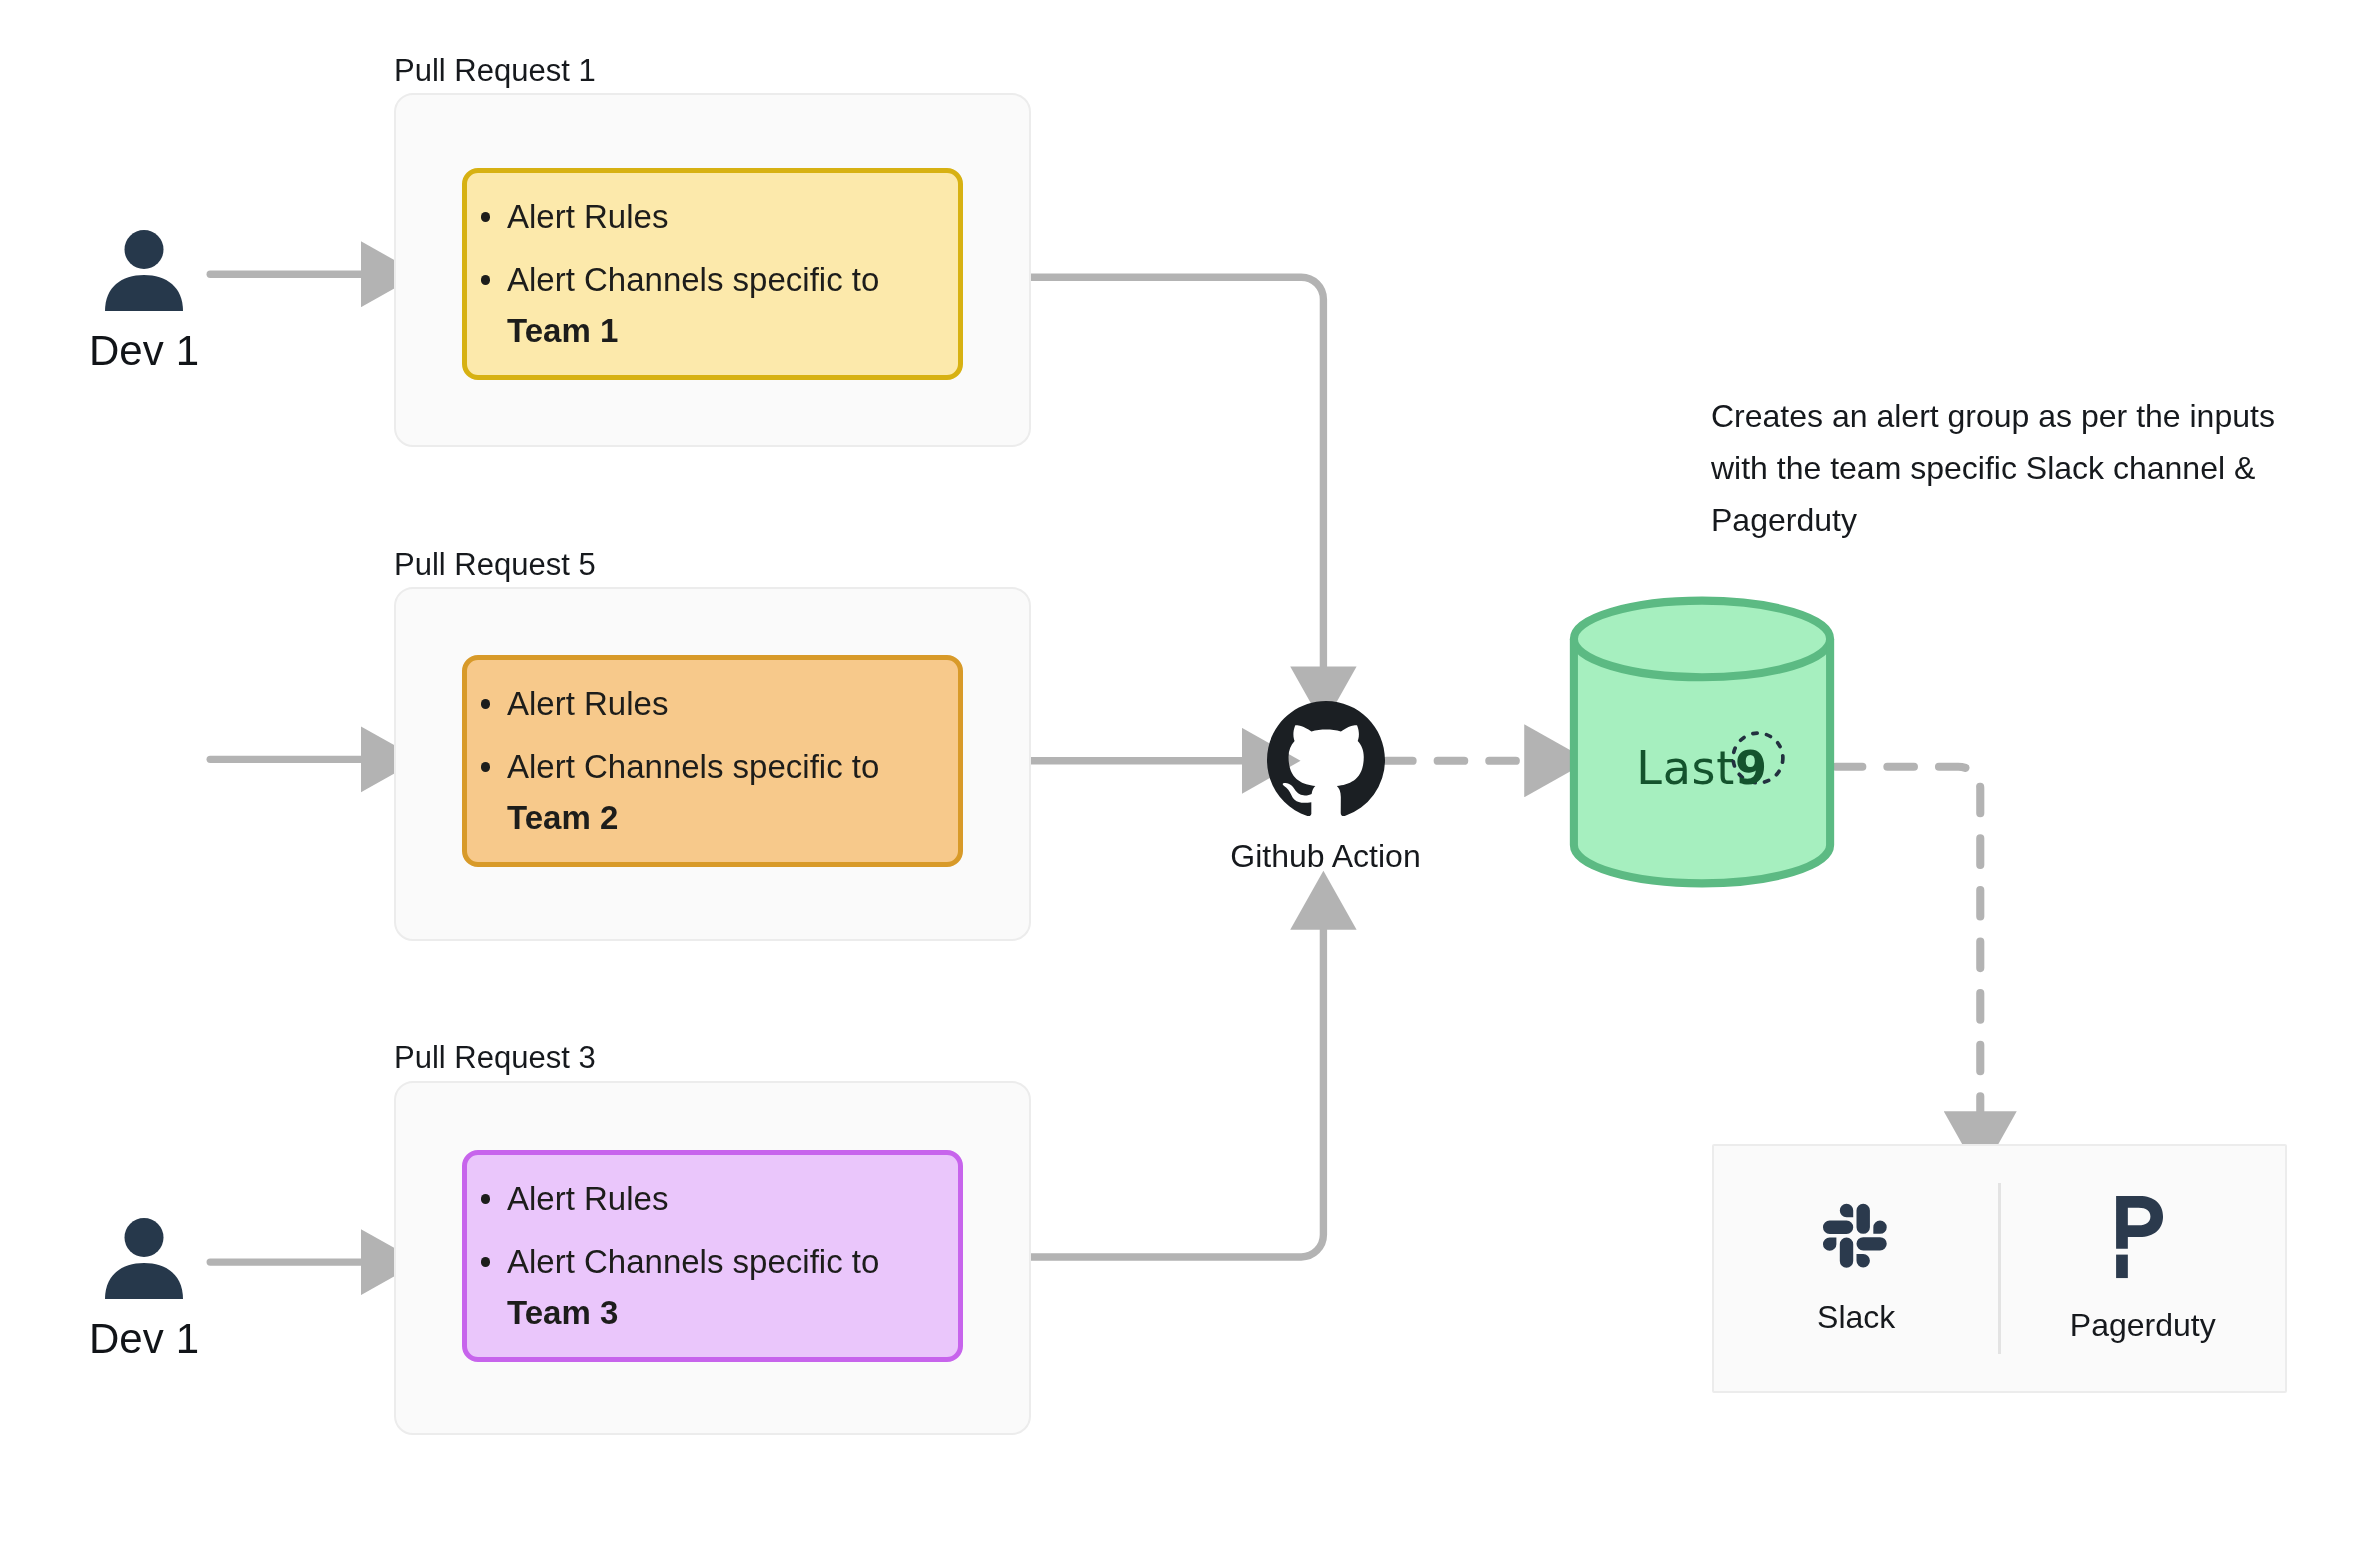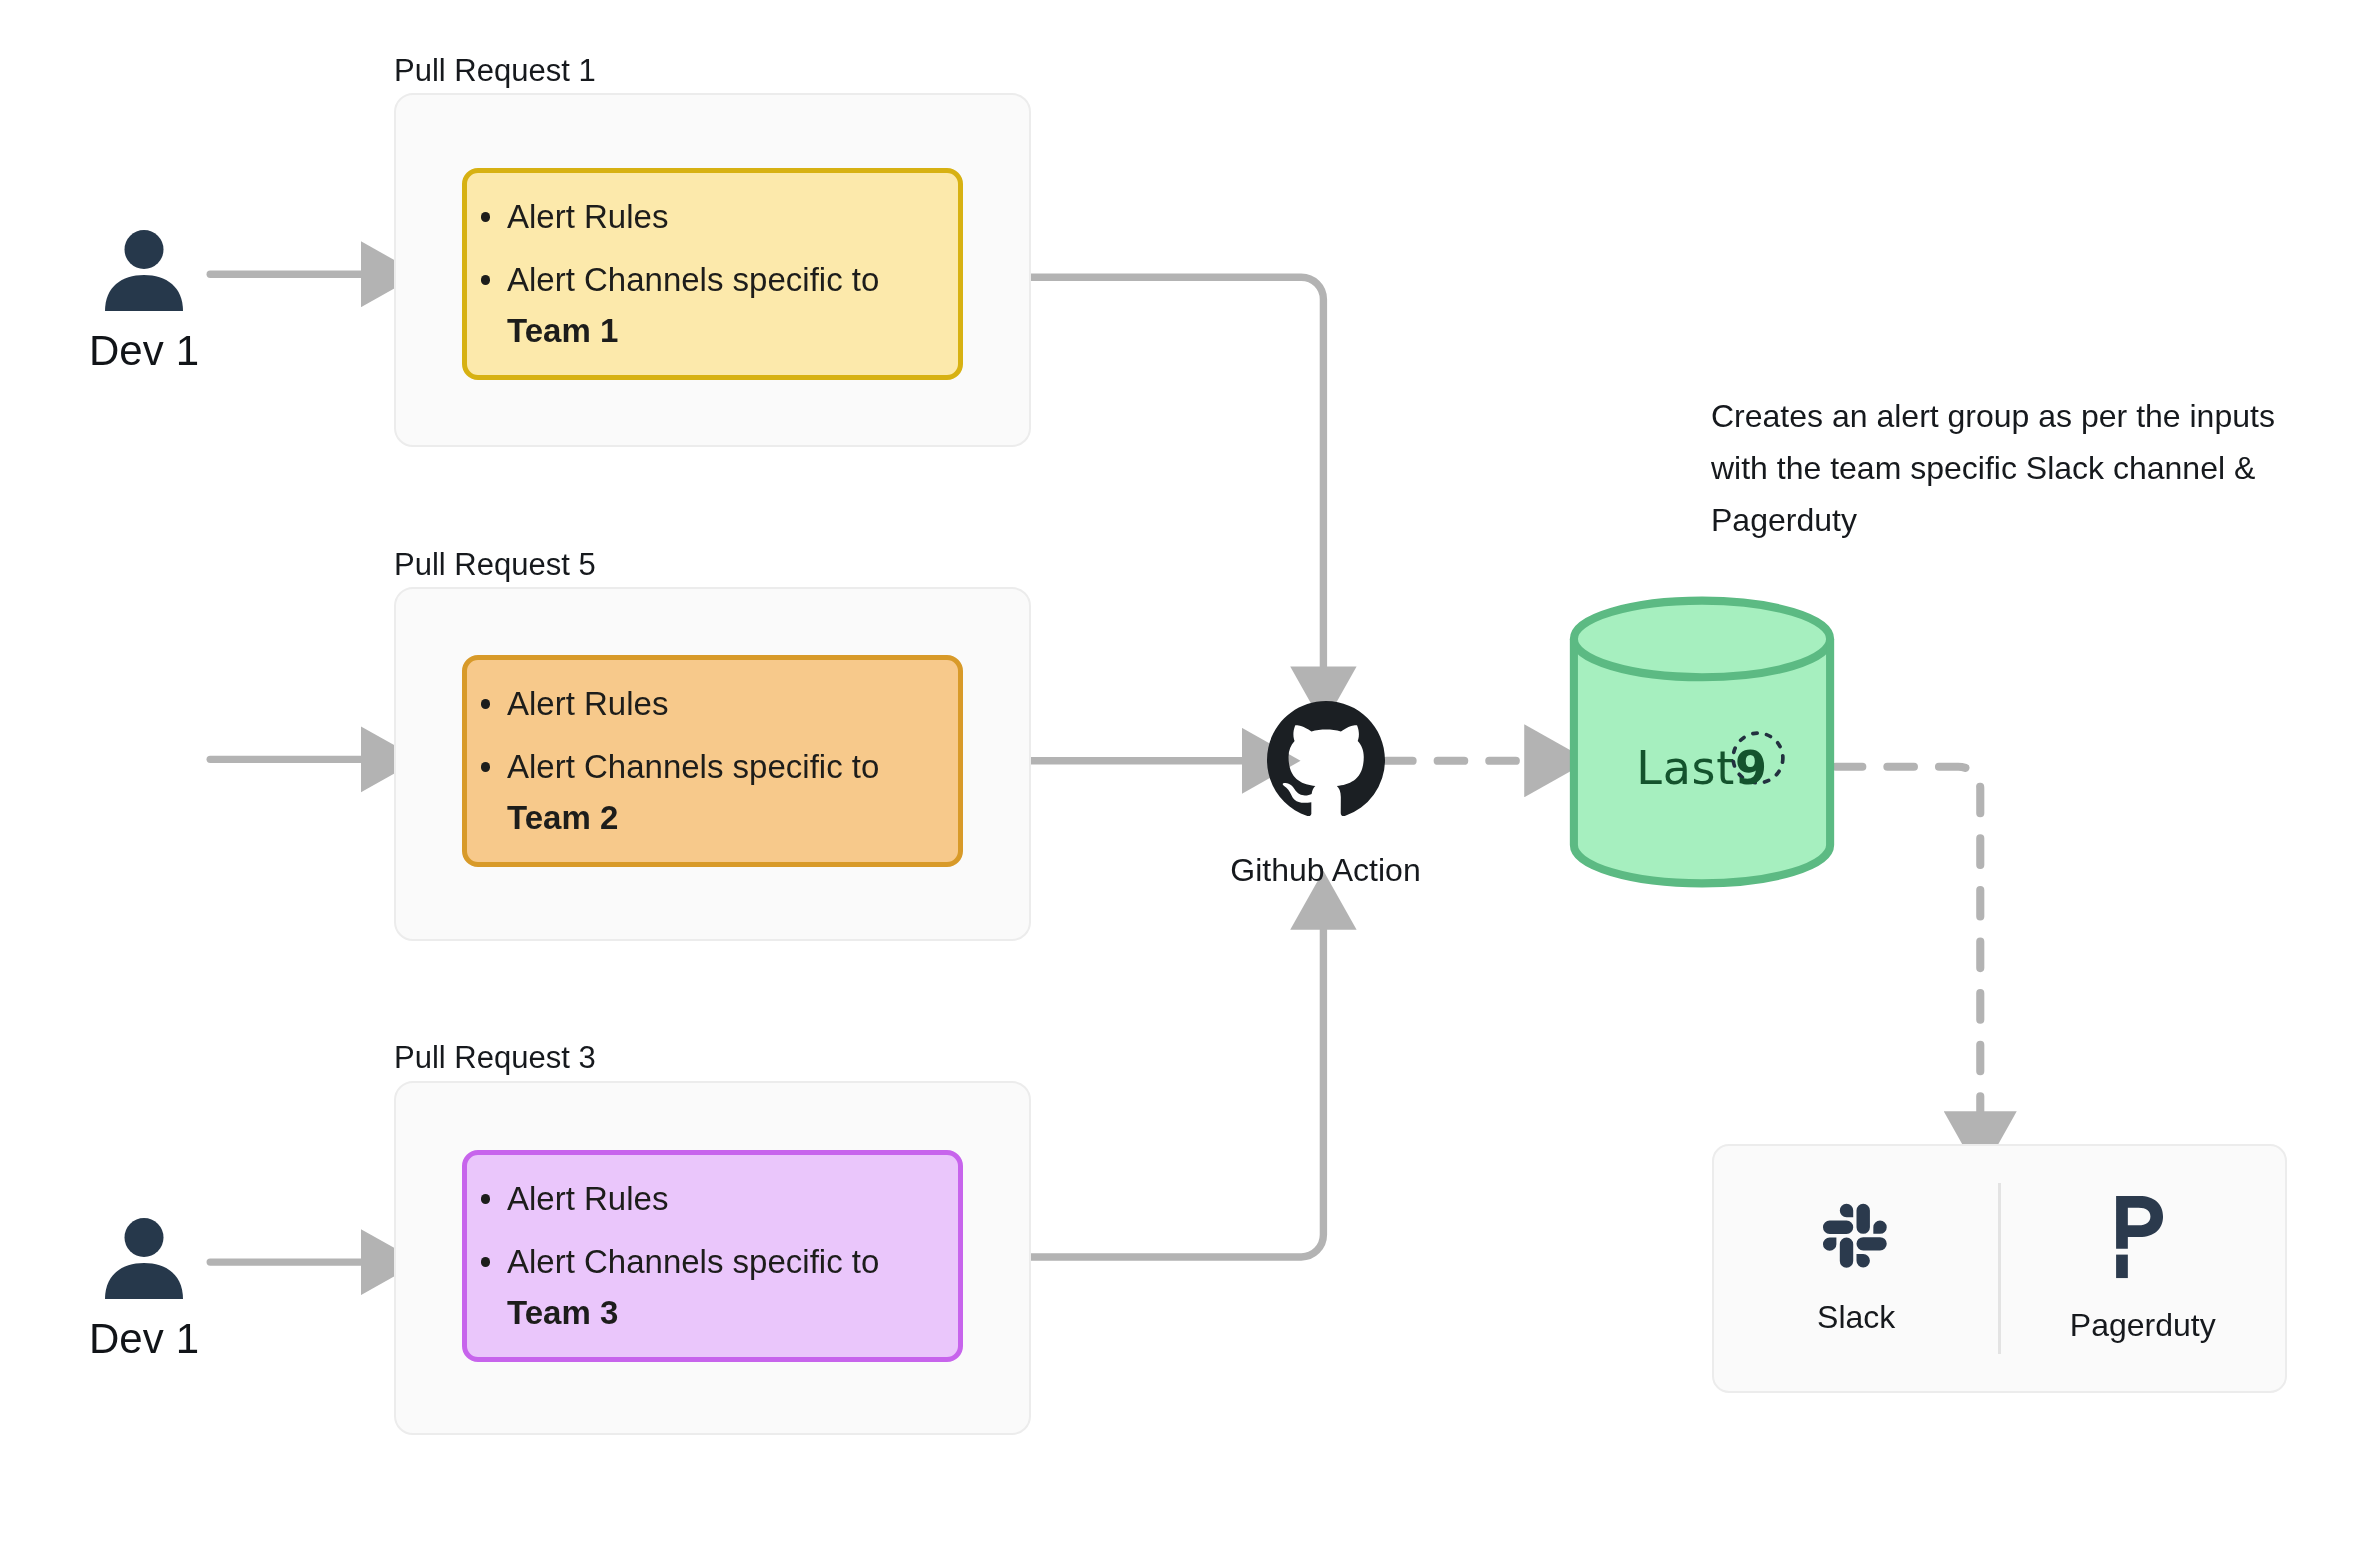--- a/index.html
+++ b/index.html
@@ -79,21 +79,21 @@
     top: 20.6px;
     width: 9.6px; height: 9.6px;
     border-radius: 50%;
     background: #1d1d1b;
   }
   .alert-card b { font-weight: 700; }
 
   
   .gh-node { position: absolute; text-align: center; width: 295px; }
   .gh-label {
-    margin-top: 30px;
+    margin-top: 16px;
     font-size: 32px;
     color: #16191d;
     white-space: nowrap;
   }
 
   
   .l9 { position: absolute; }
   .l9-text {
     position: absolute;
     left: 0; right: 0;
@@ -112,21 +112,21 @@
     line-height: 1.62;
     color: #16191d;
     width: 590px;
   }
 
   
   .ch-panel {
     position: absolute;
     background: #fafafa;
     border: 2.2px solid #ececec;
-    border-radius: 17px;
+    border-radius: 2px;
     box-sizing: border-box;
     display: flex;
   }
   .ch-cell {
     flex: 1 1 50%;
     display: flex;
     flex-direction: column;
     align-items: center;
     justify-content: center;
   }

